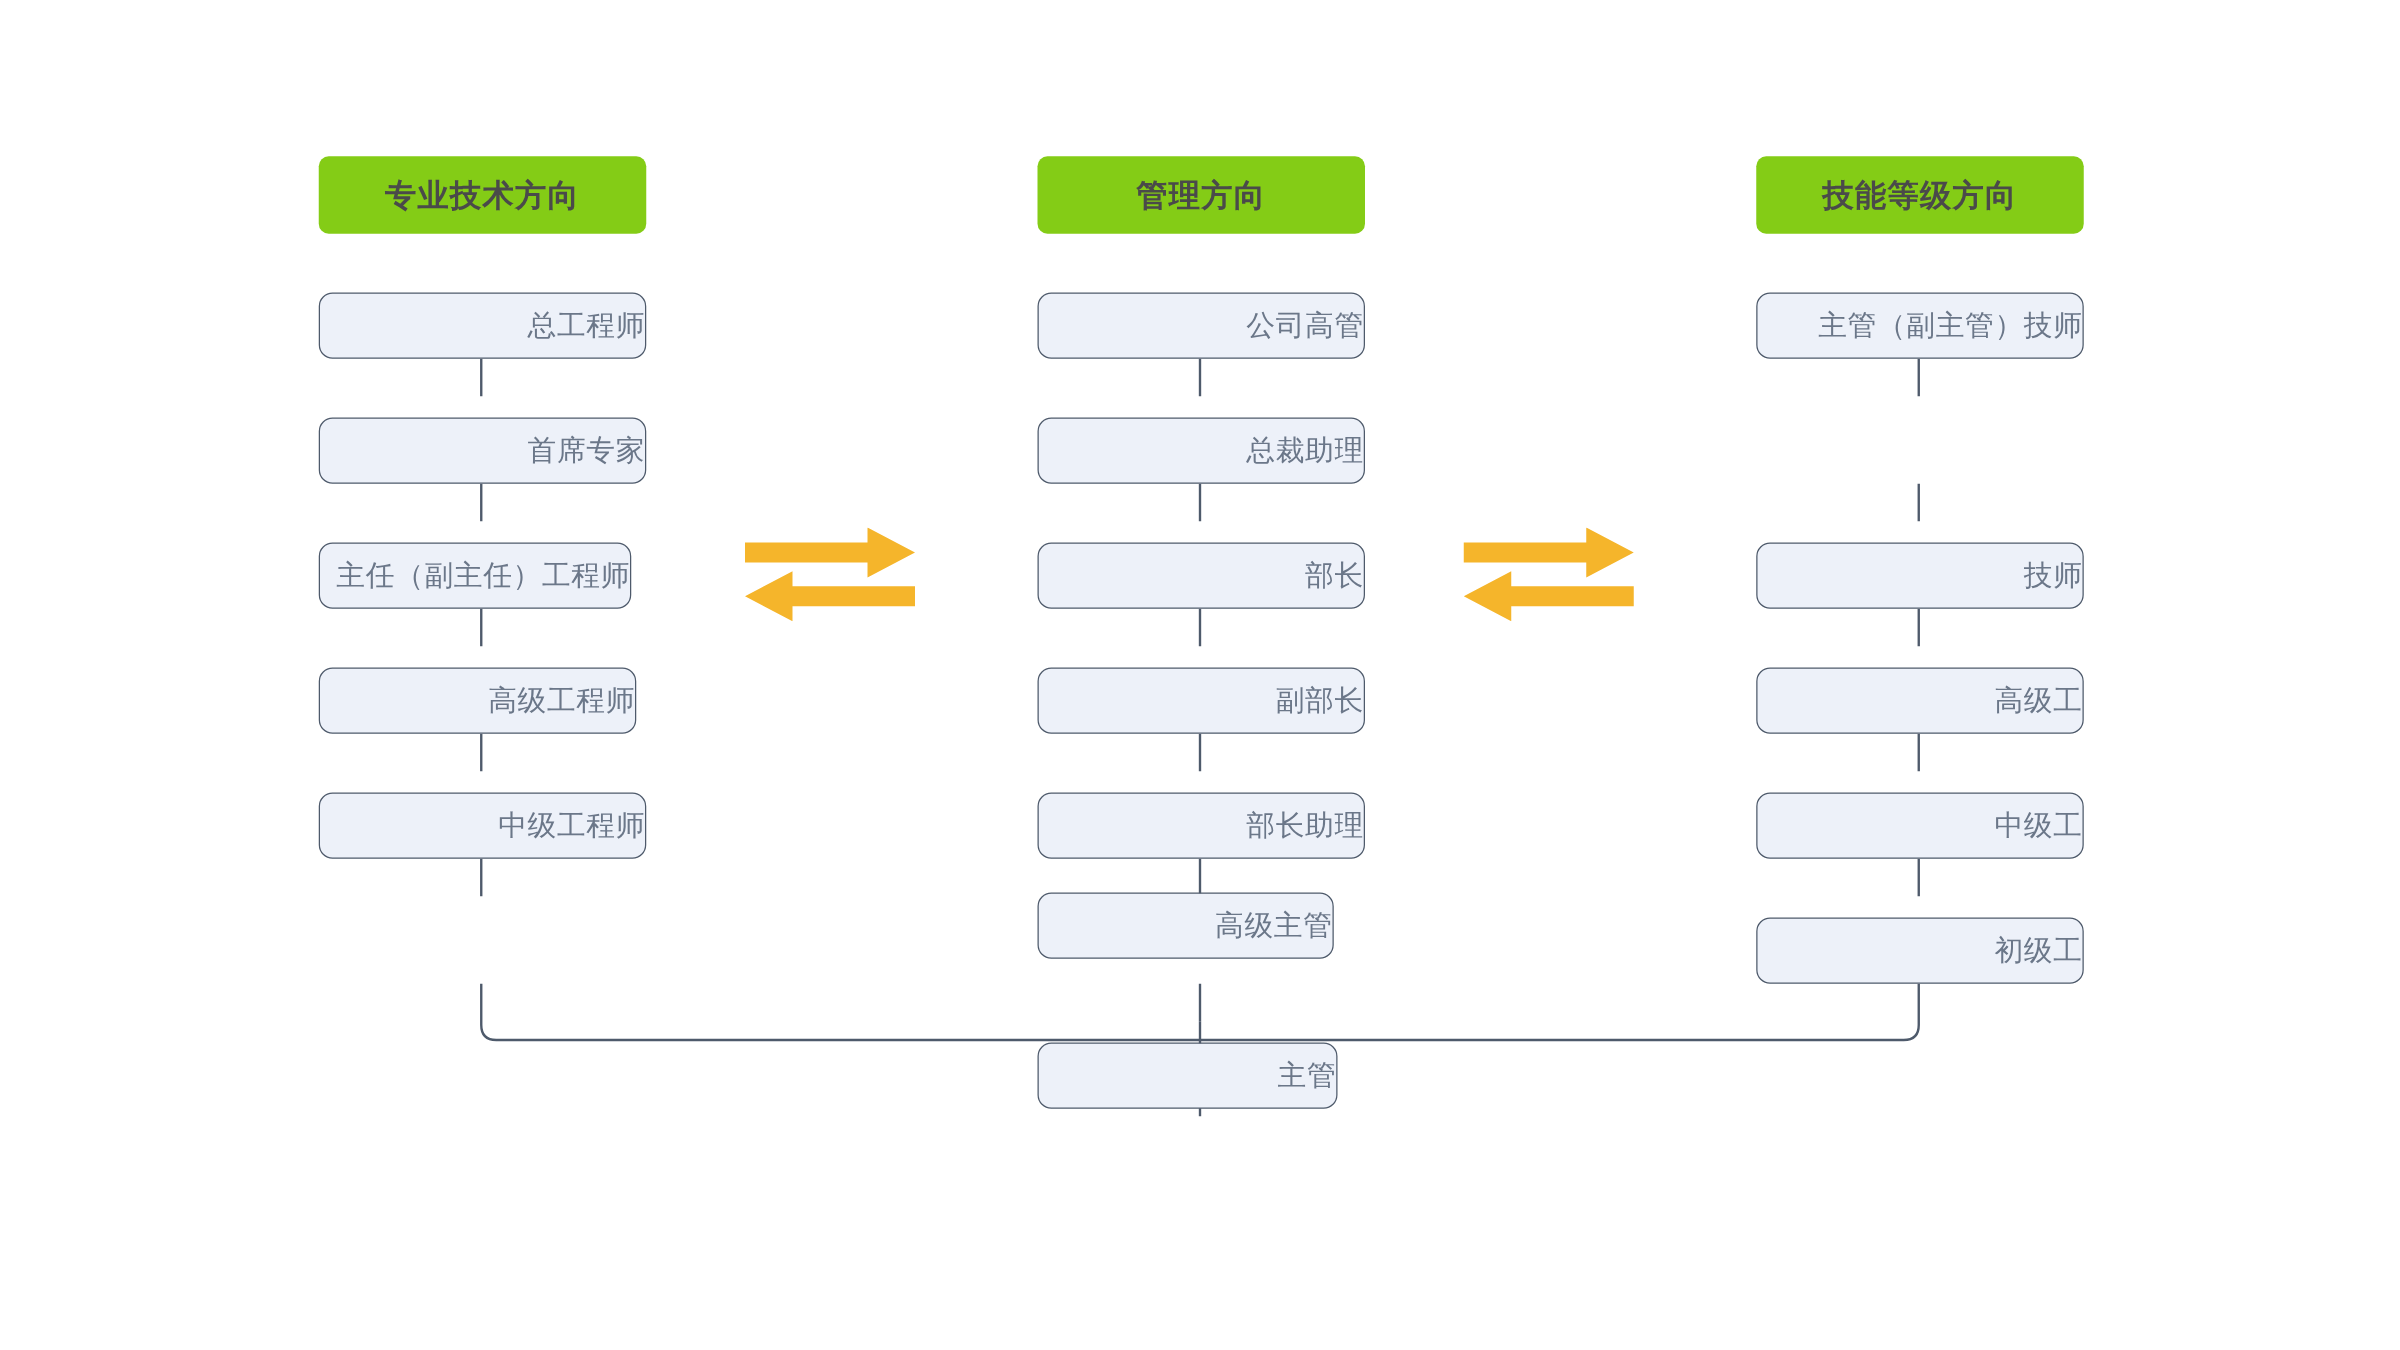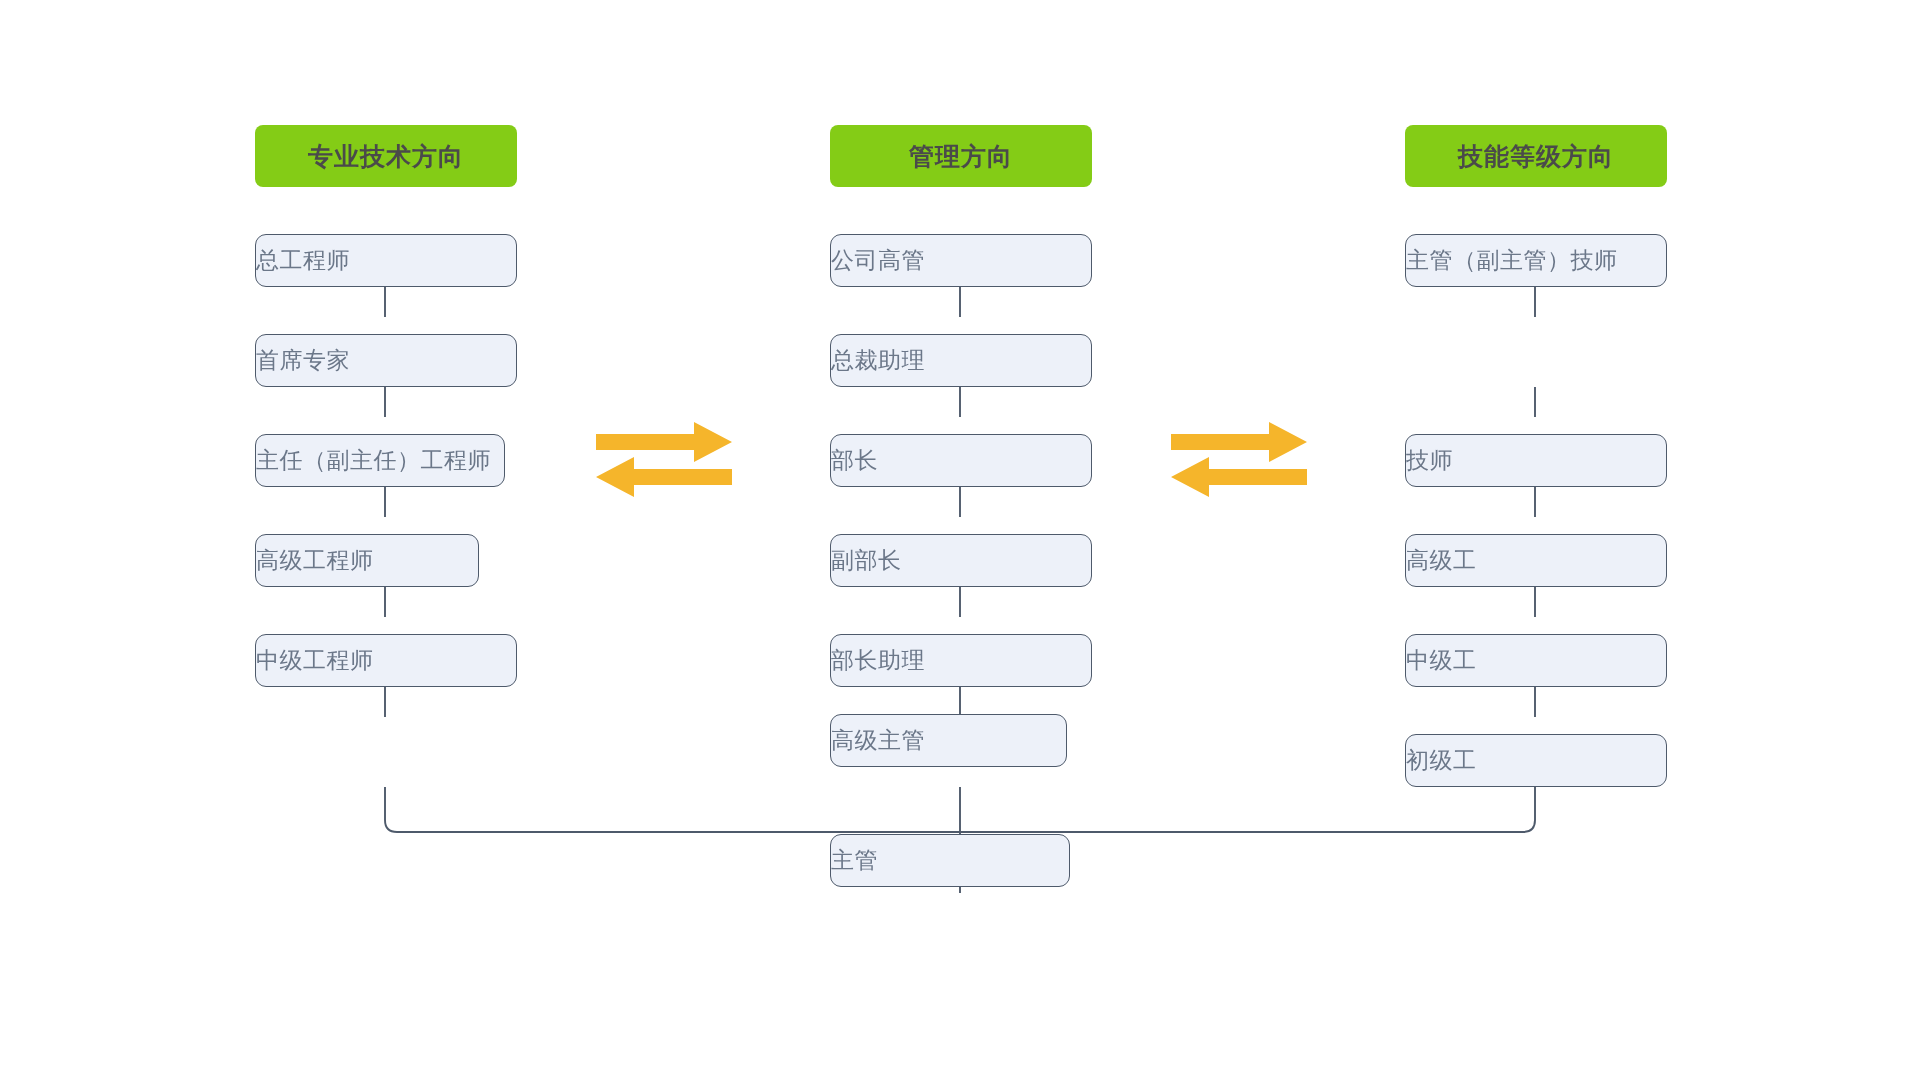--- a/index.html
+++ b/index.html
@@ -51,21 +51,21 @@
 
   
   .node {
     position: absolute;
     height: 53px;
     background: #EDF1F9;
     border: 1.6px solid #4E5A6B;
     border-radius: 11px;
     display: flex;
     align-items: center;
-    justify-content: flex-start;
+    justify-content: flex-end;
     color: #6B7789;
     font-size: 23px;
     letter-spacing: 0.5px;
     box-sizing: border-box;
     z-index: 3;
   }
 
   .node.bottom-node {
     font-size: 23px;
   }
@@ -126,21 +126,21 @@
 
   <div class="node" style="left:255px; top:234px; width:262px;">
     <span>总工程师</span>
   </div>
   <div class="node" style="left:255px; top:334px; width:262px;">
     <span>首席专家</span>
   </div>
   <div class="node" style="left:255px; top:434px; width:250px;">
     <span>主任（副主任）工程师</span>
   </div>
-  <div class="node" style="left:255px; top:534px; width:224px;">
+  <div class="node" style="left:255px; top:534px; width:254px;">
     <span>高级工程师</span>
   </div>
   <div class="node" style="left:255px; top:634px; width:262px;">
     <span>中级工程师</span>
   </div>
 
   <div class="node" style="left:830px; top:234px; width:262px;">
     <span>公司高管</span>
   </div>
   <div class="node" style="left:830px; top:334px; width:262px;">

